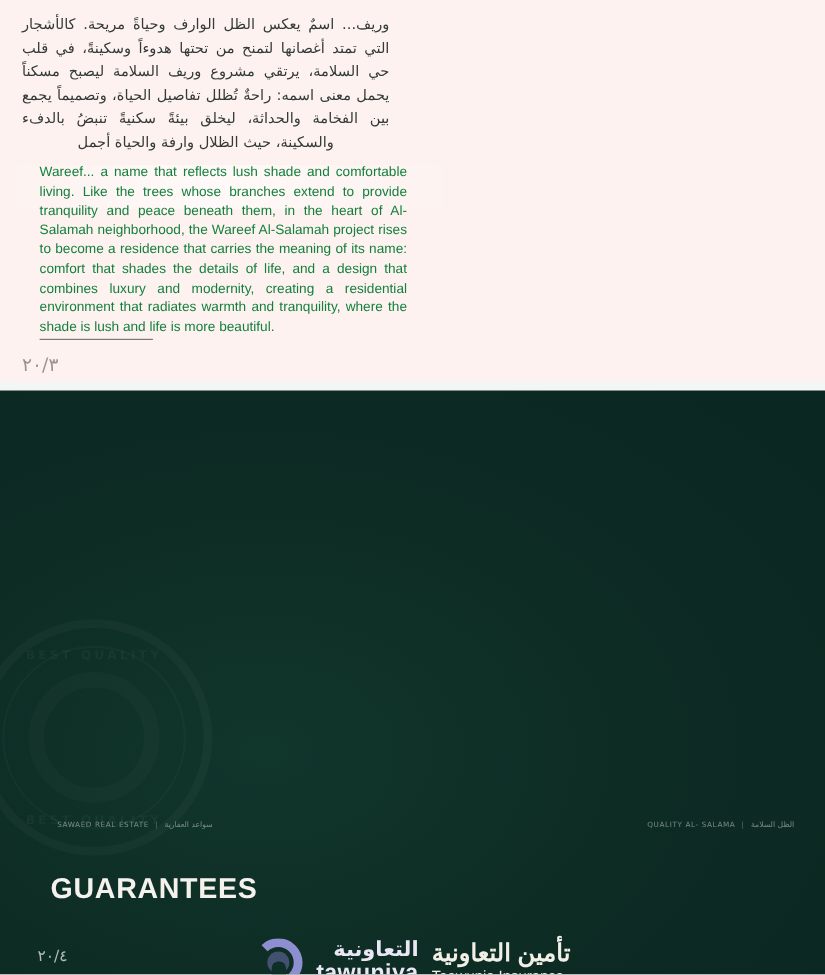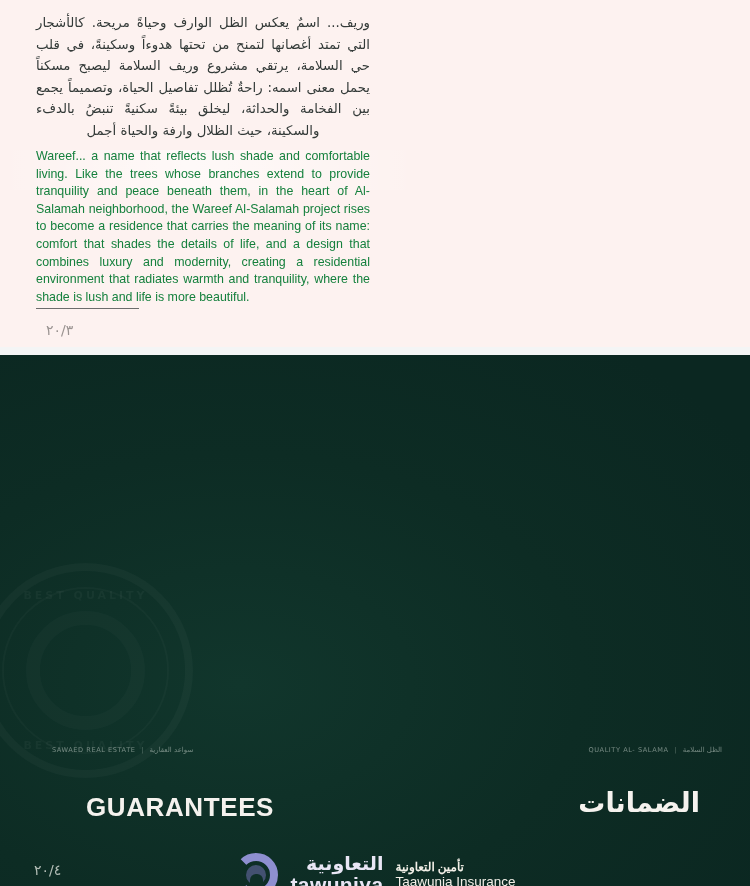--- a/index.html
+++ b/index.html
@@ -30,21 +30,21 @@
     pointer-events: none;
   }
   .light-section .bottom-strip {
     position: absolute; left: 0; bottom: 0;
     width: 750px; height: 8px;
     background: #f4f5f5;
   }
 
   .arabic-body {
     position: absolute;
-    left: 36px; top: 12px;
+    left: 20px; top: 12px;
     width: 334px;
     direction: rtl;
     text-align: justify;
     text-align-last: center;
     color: #333a38;
     font-size: 13.3px;
     line-height: 21.5px;
     font-family: "DejaVu Sans", "Liberation Sans", sans-serif;
     letter-spacing: -0.1px;
   }
@@ -63,23 +63,23 @@
 
   .rule {
     position: absolute;
     left: 36px; top: 308px;
     width: 103px; height: 1.4px;
     background: #6c6c6c;
   }
 
   .page-num-light {
     position: absolute;
-    left: 46px; top: 322px;
+    left: 20px; top: 322px;
     color: #9a9391;
-    font-size: 14px;
+    font-size: 17px;
     letter-spacing: 1px;
     direction: rtl;
     font-family: "DejaVu Sans", sans-serif;
   }
 
   
   .dark-section {
     position: relative;
     width: 750px;
     height: 531px;
@@ -150,21 +150,20 @@
   .brand-sep { opacity: .7; padding: 0 3px; }
 
   .title-en {
     position: absolute;
     left: 46px; top: 437px;
     color: #f5f2ee;
     font-size: 26px;
     font-weight: 600;
     letter-spacing: .6px;
     font-family: "Liberation Sans", sans-serif;
-    margin-left: 40px;
   }
   .title-ar {
     position: absolute;
     right: 50px; top: 432px;
     color: #f5f2ee;
     font-size: 27px;
     font-weight: bold;
     direction: rtl;
     font-family: "DejaVu Sans", sans-serif;
   }
@@ -225,24 +224,24 @@
     letter-spacing: .4px;
     font-family: "Liberation Sans", sans-serif;
     direction: ltr;
   }
   .tw-right {
     line-height: 1.18;
     text-align: left;
   }
   .tw-right-ar {
     color: #f2efe7;
-    font-size: 12px;
-    font-weight: bold;
-    direction: rtl;
-    font-family: Liberation Serif, serif;
+    font-size: 22px;
+    font-weight: bold;
+    direction: rtl;
+    font-family: Liberation Sans, sans-serif;
   }
   .tw-right-en {
     color: #f2efe7;
     font-size: 13.5px;
     font-family: "Liberation Sans", sans-serif;
   }
 
   .page-num-dark {
     position: absolute;
     left: 34px; bottom: 8px;
@@ -288,21 +287,20 @@
         <span class="brand-ar">سواعد العقارية</span>
       </div>
       <div class="brand-right">
         <span>QUALITY AL- SALAMA</span>
         <span class="brand-sep">|</span>
         <span class="brand-ar">الظل السلامة</span>
       </div>
     </div>
 
     <h1 class="title-en">GUARANTEES</h1>
-    <h1 class="title-ar">الضمانات</h1>
 
     <div class="insurer">
       <div class="tw-mark">
         <div class="inner-dot"></div>
         <div class="ring"></div>
         <div class="gap-cut"></div>
       </div>
       <div class="tw-wordmark">
         <div class="tw-ar-word">التعاونية</div>
         <div class="tw-latin-word">tawuniya</div>

